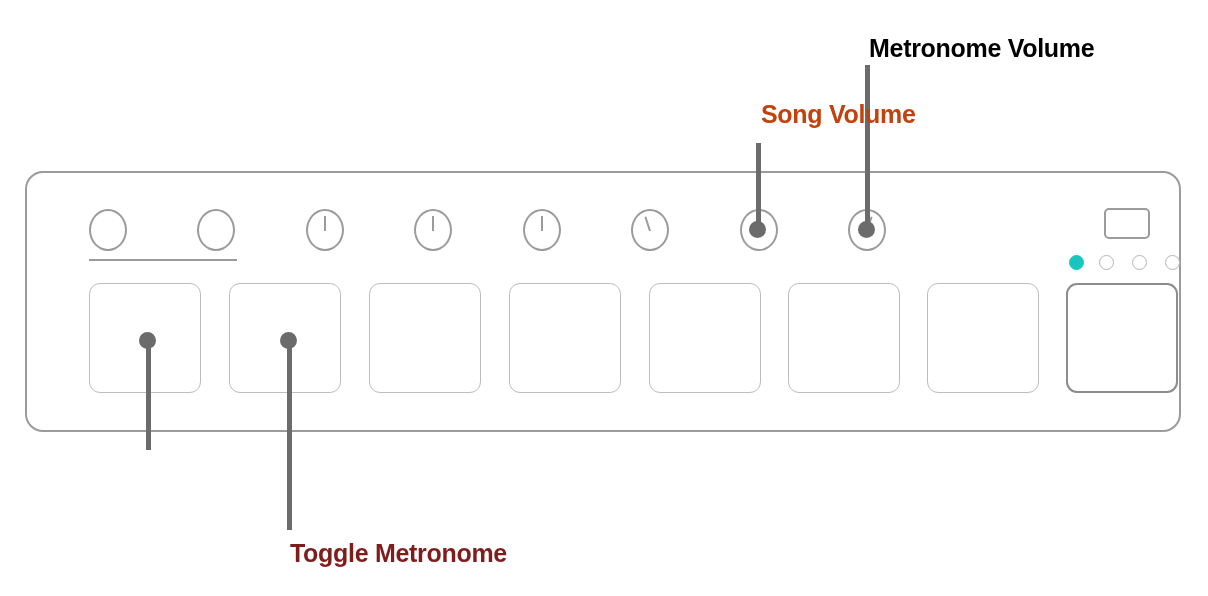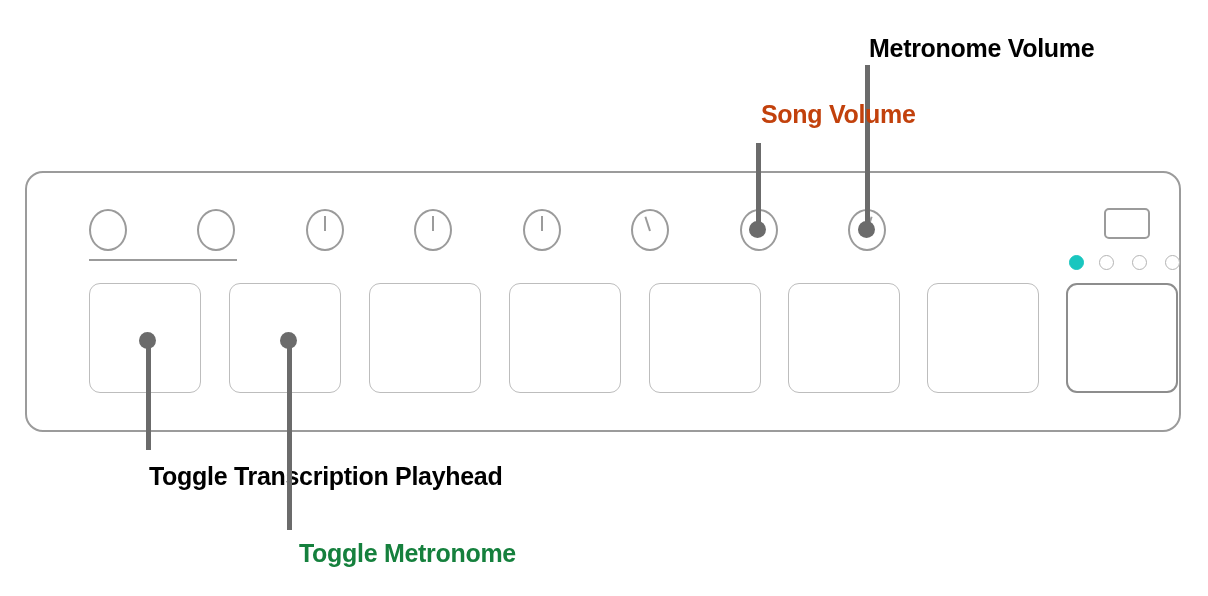--- a/index.html
+++ b/index.html
@@ -176,21 +176,20 @@
       <div class="pad" title="Pad 7" style="left: 896px; pointer-events: auto;"></div>
       <div class="pad accent" title="Pad 8" style="left: 1035px; pointer-events: auto;"></div>
       <div class="callout-line" style="left: 834px; top: 65px; height: 165px; background: rgb(107, 107, 107);"></div>
       <div class="callout-dot" style="left: 827px; top: 221px; background: rgb(107, 107, 107);"></div>
       <div class="callout-label" style="left: 838px; top: 33px; color: rgb(0, 0, 0);">Metronome Volume</div>
       <div class="callout-line" style="left: 725px; top: 143px; height: 87px; background: rgb(107, 107, 107);"></div>
       <div class="callout-dot" style="left: 718px; top: 221px; background: rgb(107, 107, 107);"></div>
       <div class="callout-label" style="left: 730px; top: 99px; color: #c2410c;">Song Volume</div>
       <div class="callout-line" style="left: 115px; top: 340px; height: 110px; background: rgb(107, 107, 107);"></div>
       <div class="callout-dot" style="left: 108px; top: 332px; background: rgb(107, 107, 107);"></div>
-      <div class="callout-label" style="left: 118px; top: 461px; color: rgb(0, 0, 0);">Toggle Transcription Playhead</div>
       <div class="callout-line" style="left: 256px; top: 340px; height: 190px; background: rgb(107, 107, 107);"></div>
       <div class="callout-dot" style="left: 249px; top: 332px; background: rgb(107, 107, 107);"></div>
-      <div class="callout-label" style="left: 268px; top: 538px; color: #15803d;">Toggle Metronome</div>
+      <div class="callout-label" style="left: 259px; top: 538px; color: #7f1d1d;">Toggle Metronome</div>
     </div>
 
   <div class="mini-display"></div>
 
 </div>
 
 </body></html>

